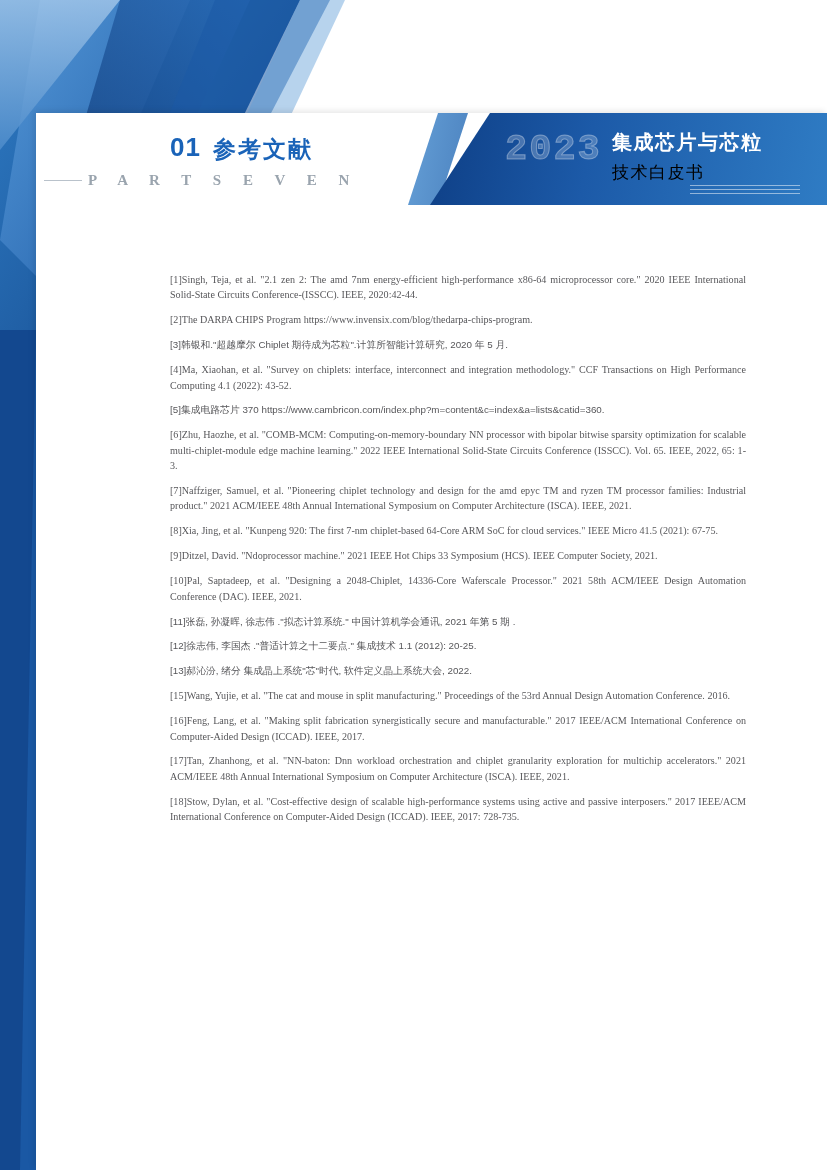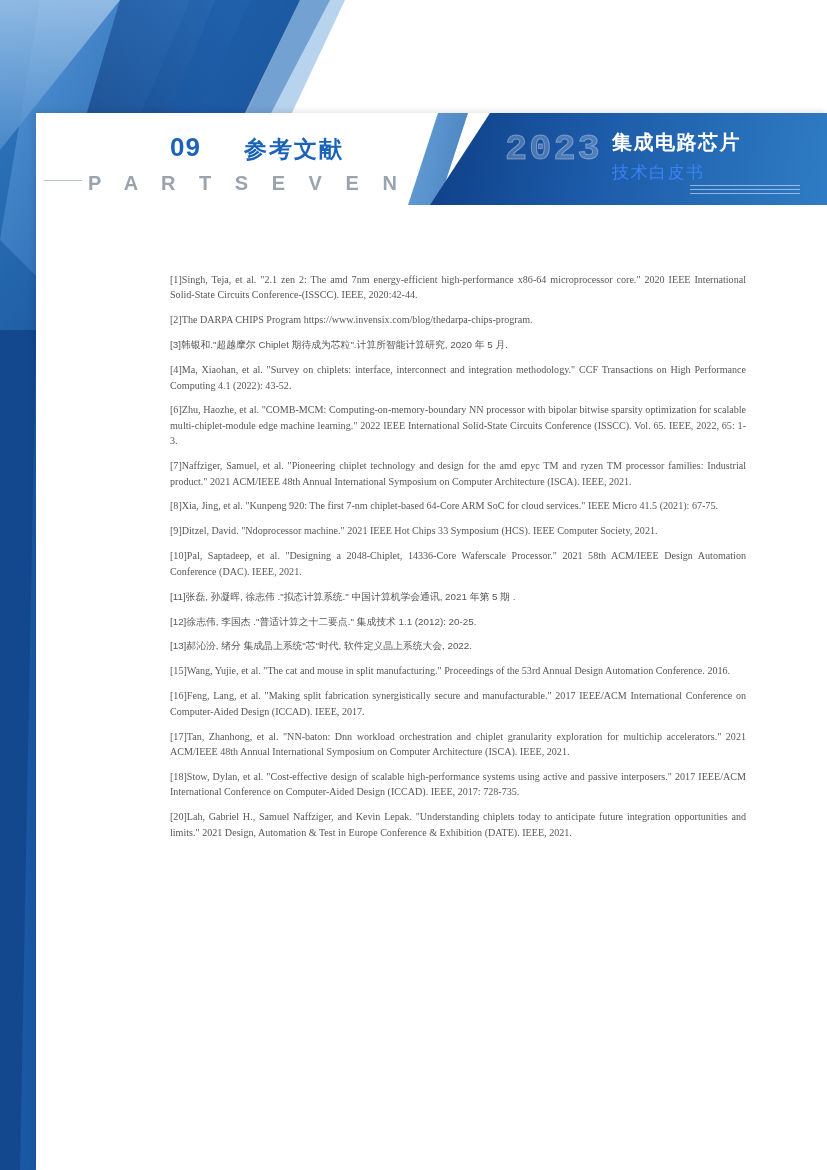--- a/index.html
+++ b/index.html
@@ -97,21 +97,21 @@
     color: #ffffff;
     letter-spacing: 1.5px;
   }
   .hdr-title-cn2 {
     position: absolute;
     left: 612px;
     top: 161px;
     font-family: "Liberation Sans", sans-serif;
     font-size: 17px;
     font-weight: 500;
-    color: #3b82f6;
+    color: #000000;
     letter-spacing: 1.5px;
   }
   .hdr-lines {
     position: absolute;
     left: 690px;
     top: 185px;
     width: 110px;
     height: 14px;
   }
   .hdr-lines i {
@@ -133,28 +133,27 @@
   }
   .part-title {
     position: absolute;
     left: 213px;
     top: 134px;
     font-family: "Liberation Sans", sans-serif;
     font-size: 23px;
     font-weight: 700;
     color: #1a63b8;
     letter-spacing: 2px;
-    margin-left: 31px;
   }
   .part-sub {
     position: absolute;
     left: 88px;
     top: 172px;
-    font-family: Liberation Sans, sans-serif;
-    font-size: 20px;
+    font-family: Liberation Serif, serif;
+    font-size: 15px;
     font-weight: 600;
     color: #9aa4ae;
     letter-spacing: 9px;
   }
   .part-rule {
     position: absolute;
     left: 44px;
     top: 180px;
     width: 38px;
     height: 1px;
@@ -219,46 +218,46 @@
     <polygon points="0,0 36,0 20,840 0,840" fill="#0f3e82" opacity="0.6"></polygon>
   </svg>
 
   <div class="white-sheet"></div>
 
   <div class="header-bar"></div>
   <div class="header-blue-stripe"></div>
   <div class="header-blue"></div>
 
   <div class="hdr-year">2023</div>
-  <div class="hdr-title-cn">集成电路芯片</div>
+  <div class="hdr-title-cn">集成芯片与芯粒</div>
   <div class="hdr-title-cn2">技术白皮书</div>
   <div class="hdr-lines">
     <i></i>
       <i></i>
       <i></i>
   </div>
 
-  <div class="part-no">09</div>
+  <div class="part-no">01</div>
   <div class="part-title">参考文献</div>
   <div class="part-rule"></div>
   <div class="part-sub">P A R T   S E V E N</div>
 
   <div class="refs">
     <div class="ref">[1]Singh, Teja, et al. "2.1 zen 2: The amd 7nm energy-efficient high-performance x86-64 microprocessor core." 2020 IEEE International Solid-State Circuits Conference-(ISSCC). IEEE, 2020:42-44.</div>
     <div class="ref">[2]The DARPA CHIPS Program https://www.invensix.com/blog/thedarpa-chips-program.</div>
     <div class="ref cn">[3]韩银和."超越摩尔 Chiplet 期待成为芯粒".计算所智能计算研究, 2020 年 5 月.</div>
     <div class="ref">[4]Ma, Xiaohan, et al. "Survey on chiplets: interface, interconnect and integration methodology." CCF Transactions on High Performance Computing 4.1 (2022): 43-52.</div>
+    <div class="ref cn">[5]集成电路芯片 370 https://www.cambricon.com/index.php?m=content&amp;c=index&amp;a=lists&amp;catid=360.</div>
     <div class="ref">[6]Zhu, Haozhe, et al. "COMB-MCM: Computing-on-memory-boundary NN processor with bipolar bitwise sparsity optimization for scalable multi-chiplet-module edge machine learning." 2022 IEEE International Solid-State Circuits Conference (ISSCC). Vol. 65. IEEE, 2022, 65: 1-3.</div>
     <div class="ref">[7]Naffziger, Samuel, et al. "Pioneering chiplet technology and design for the amd epyc TM and ryzen TM processor families: Industrial product." 2021 ACM/IEEE 48th Annual International Symposium on Computer Architecture (ISCA). IEEE, 2021.</div>
     <div class="ref">[8]Xia, Jing, et al. "Kunpeng 920: The first 7-nm chiplet-based 64-Core ARM SoC for cloud services." IEEE Micro 41.5 (2021): 67-75.</div>
     <div class="ref">[9]Ditzel, David. "Ndoprocessor machine." 2021 IEEE Hot Chips 33 Symposium (HCS). IEEE Computer Society, 2021.</div>
     <div class="ref">[10]Pal, Saptadeep, et al. "Designing a 2048-Chiplet, 14336-Core Waferscale Processor." 2021 58th ACM/IEEE Design Automation Conference (DAC). IEEE, 2021.</div>
     <div class="ref cn">[11]张磊, 孙凝晖, 徐志伟 ."拟态计算系统." 中国计算机学会通讯, 2021 年第 5 期 .</div>
     <div class="ref cn">[12]徐志伟, 李国杰 ."普适计算之十二要点." 集成技术 1.1 (2012): 20-25.</div>
     <div class="ref cn">[13]郝沁汾, 绪分 集成晶上系统"芯"时代, 软件定义晶上系统大会, 2022.</div>
     <div class="ref">[15]Wang, Yujie, et al. "The cat and mouse in split manufacturing." Proceedings of the 53rd Annual Design Automation Conference. 2016.</div>
     <div class="ref">[16]Feng, Lang, et al. "Making split fabrication synergistically secure and manufacturable." 2017 IEEE/ACM International Conference on Computer-Aided Design (ICCAD). IEEE, 2017.</div>
     <div class="ref">[17]Tan, Zhanhong, et al. "NN-baton: Dnn workload orchestration and chiplet granularity exploration for multichip accelerators." 2021 ACM/IEEE 48th Annual International Symposium on Computer Architecture (ISCA). IEEE, 2021.</div>
     <div class="ref">[18]Stow, Dylan, et al. "Cost-effective design of scalable high-performance systems using active and passive interposers." 2017 IEEE/ACM International Conference on Computer-Aided Design (ICCAD). IEEE, 2017: 728-735.</div>
-    <div class="ref">[20]Lah, Gabriel H., Samuel Naffziger, and Kevin Lepak. "Understanding chiplets today to anticipate future integration opportunities and limits." 2021 Design, Automation &amp; Test in Europe Conference &amp; Exhibition (DATE). IEEE, 2021.</div>
   </div>
 
 </div>
 
 </body></html>

